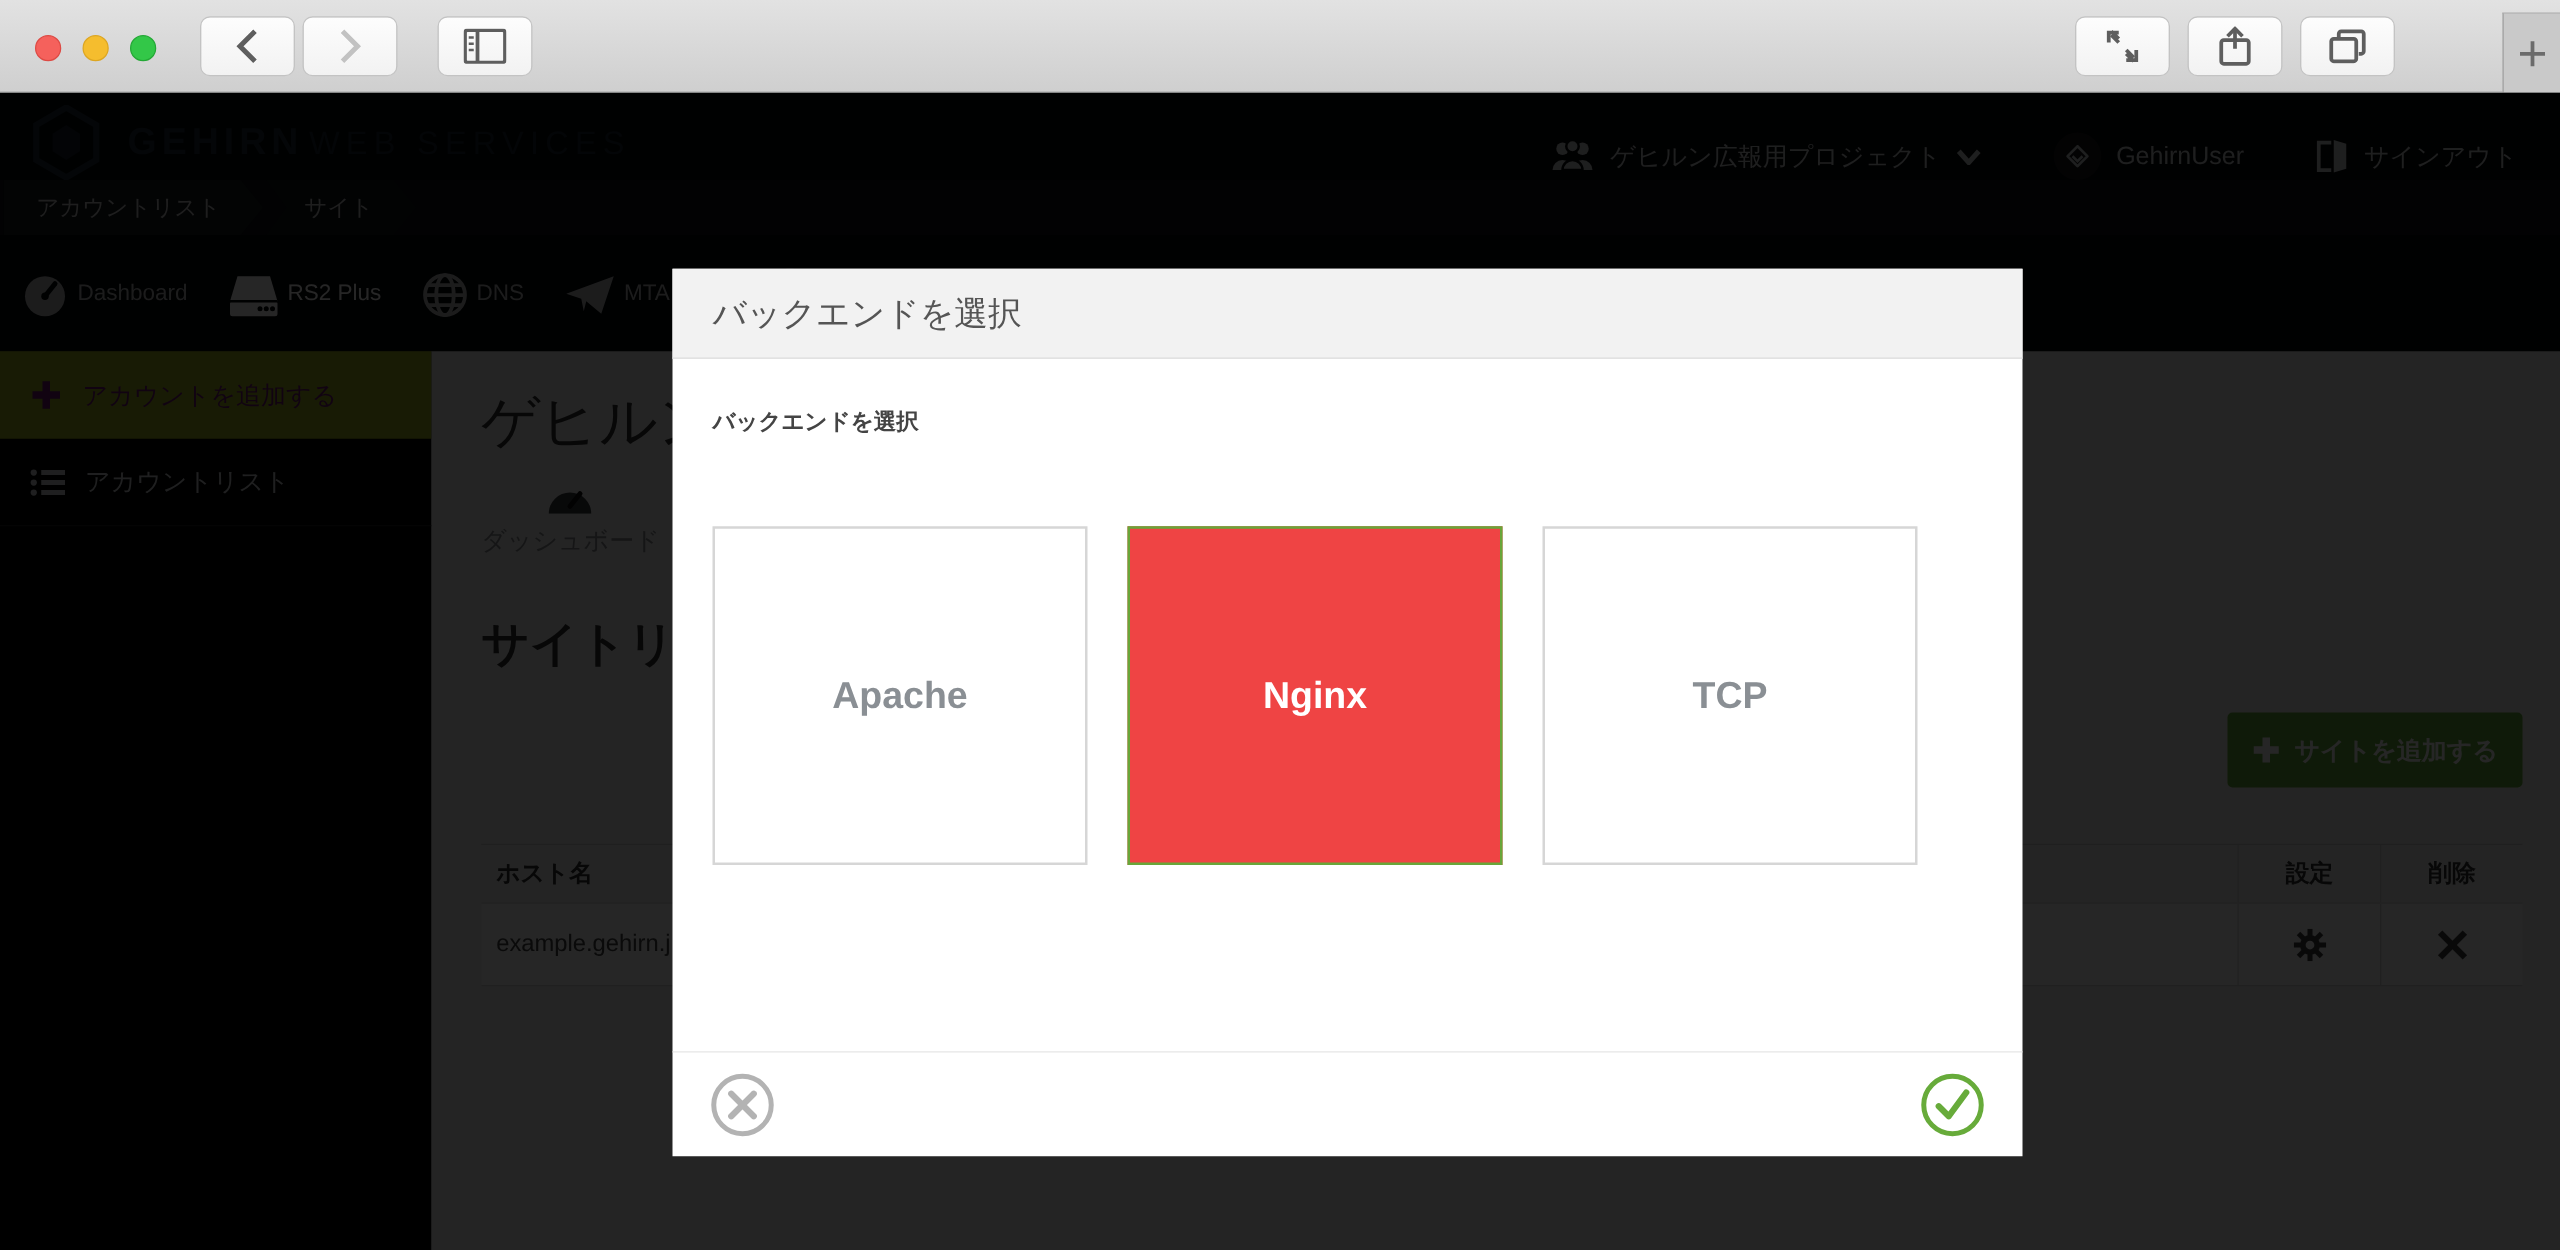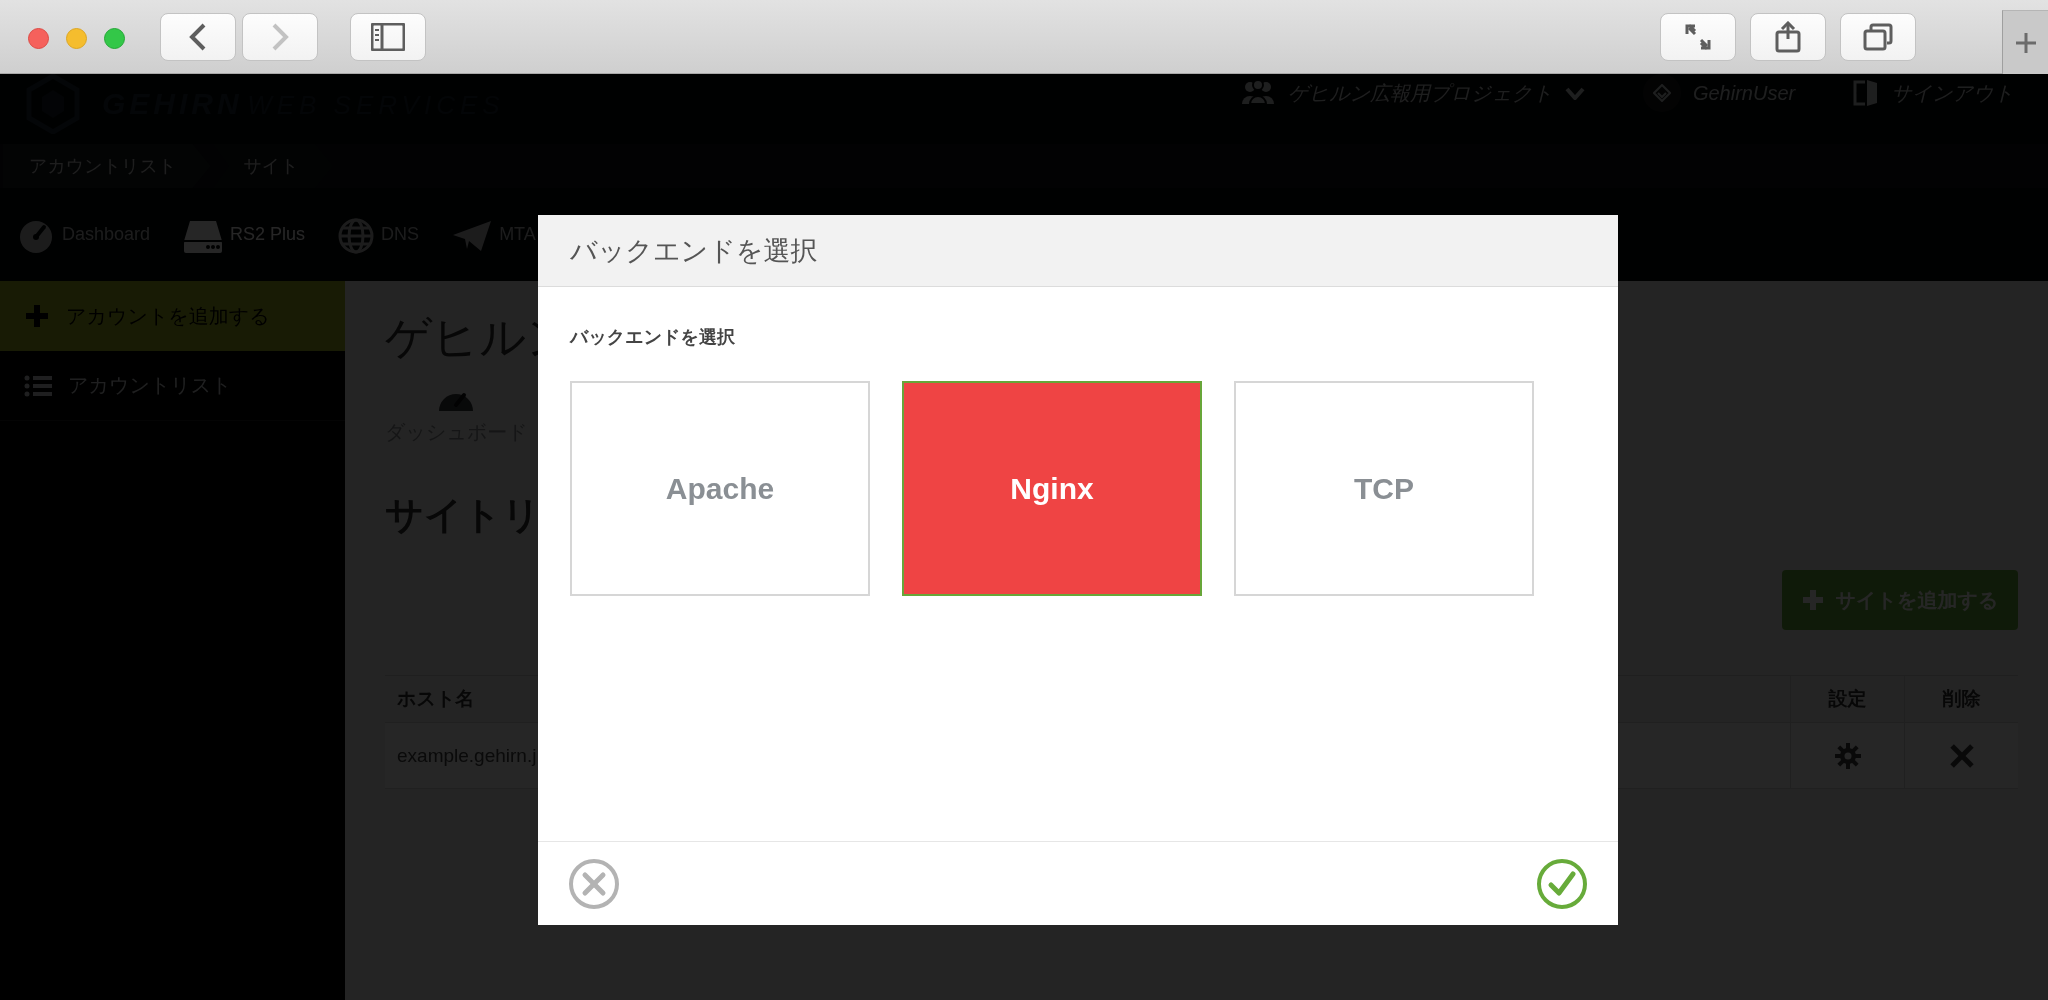--- a/index.html
+++ b/index.html
@@ -21,21 +21,21 @@
     color:#5e5e5e; }
   .chrome-btn.disabled { color:#c2c2c2; }
   .newtab-seg { position:absolute; top:10px; right:0; width:46px; height:64px;
     background:#c9c9c9; border-left:1px solid #9f9f9f; border-top:1px solid #b5b5b5;
     display:flex; align-items:center; justify-content:center; color:#6b6b6b; }
 
   
   .page { position:relative; height:926px; background:#f0f0f0; overflow:hidden; }
 
   .app-header { position:absolute; top:0; left:0; right:0; height:70px;
-    background:#060809; display:flex; align-items:flex-start;font-style:italic; }
+    background:#060809; display:flex; align-items:flex-end; }
   .brand { display:flex; align-items:center; gap:22px; padding-left:26px; color:#1d2b38; }
   .brand-text { font-size:30px; font-weight:bold; letter-spacing:4px; }
   .brand-sub { font-size:26px; font-weight:normal; letter-spacing:5px; color:#18242e; }
   .header-right { margin-left:auto; display:flex; align-items:center; gap:58px;
     padding-right:34px; color:#c9ccce; font-size:20px; }
   .header-item { display:flex; align-items:center; gap:12px; }
   .avatar-circle { width:38px; height:38px; border-radius:50%; background:#17191a;
     display:flex; align-items:center; justify-content:center; color:#c9ccce; }
 
   .breadcrumb-bar { position:absolute; top:70px; left:0; right:0; height:44px;
@@ -53,21 +53,21 @@
   .nav-item { min-width:92px; padding:0 16px; display:flex; 
     align-items:center; gap:6px; color:#b9bcbe; font-size:18px; }
   .nav-item .nicon { height:40px; display:flex; align-items:flex-end; }
   .nav-item.active { color:#ffffff; }
   .nav-item.partial { margin-left:40px; }
 
   .sidebar { position:absolute; top:207px; left:0; bottom:0; width:345px; background:#000; }
   .side-item { height:70px; display:flex; align-items:center; gap:16px;
     padding-left:24px; font-size:20px; color:#cfd2d4;
     border-bottom:1px solid #1c1c1c; }
-  .side-item.selected { background:#a3b623; color:#000000; border-bottom:none; }
+  .side-item.selected { background:#a3b623; color:#701a75; border-bottom:none; }
 
   .content { position:absolute; top:207px; left:345px; right:0; bottom:0;
     padding:0 30px 0 40px; }
   .page-title { margin-top:26px; font-size:46px; font-weight:500; color:#333; }
   .tabs { margin-top:18px; display:flex; align-items:flex-end; gap:60px; }
   .tab { display:flex; flex-direction:column; align-items:center; gap:8px;
     font-size:20px; color:#8d9093; padding-bottom:10px; }
   .tab.active { color:#4a8aa8; border-bottom:5px solid #35718f; padding-bottom:5px;
     min-width:210px; align-items:flex-start; }
   .section-title { margin-top:34px; font-size:38px; font-weight:bold; color:#333; }
@@ -87,23 +87,23 @@
   
   .overlay { position:absolute; inset:0; background:rgba(0,0,0,0.85); z-index:5; }
   .modal { position:absolute; left:538px; top:141px; width:1080px; height:710px;
     background:#fff; z-index:10; }
   .modal-header { height:72px; background:#f2f2f2; border-bottom:1px solid #dcdcdc;
     display:flex; align-items:center; padding-left:32px; }
   .modal-title { font-size:27px; color:#555; }
   .modal-body { padding:38px 32px 0 32px; }
   .field-label { font-size:18px; font-weight:bold; color:#444; margin-bottom:32px; }
   .options { display:flex; gap:32px; }
-  .option-box { width:300px; height:215px; background:#fff; border:2px solid #d6d6d6;
+  .option-box { width:300px; height:271px; background:#fff; border:2px solid #d6d6d6;
     display:flex; align-items:center; justify-content:center;
-    font-size:30px; font-weight:bold; color:#8a8f94; }
+    font-size:30px; font-weight:bold; color:#8a8f94;margin-top:40px; }
   .option-box.selected { background:#ef4444; border-color:#68a639; color:#fff; }
   .modal-footer { position:absolute; bottom:0; left:0; right:0; height:84px;
     border-top:1px solid #e6e6e6; display:flex; align-items:center;
     justify-content:space-between; padding:0 30px; }
   .circle-btn { width:52px; height:52px; border-radius:50%; background:#fff;
     border:none; display:flex; align-items:center; justify-content:center; }
   .icon-svg { display:block; }
 </style>
 </head>
 <body>

